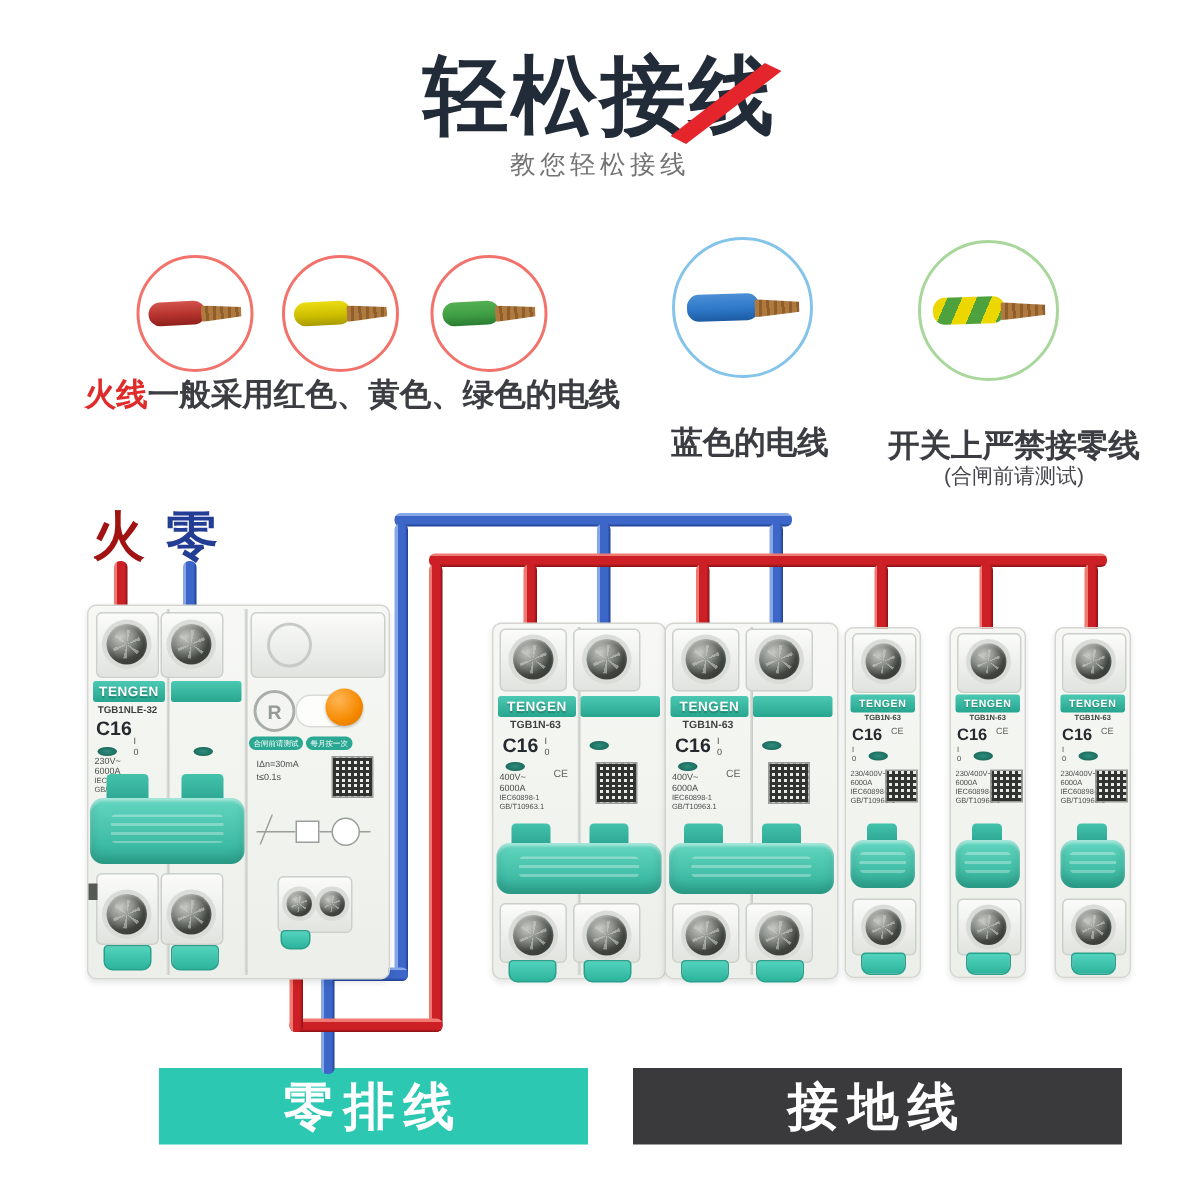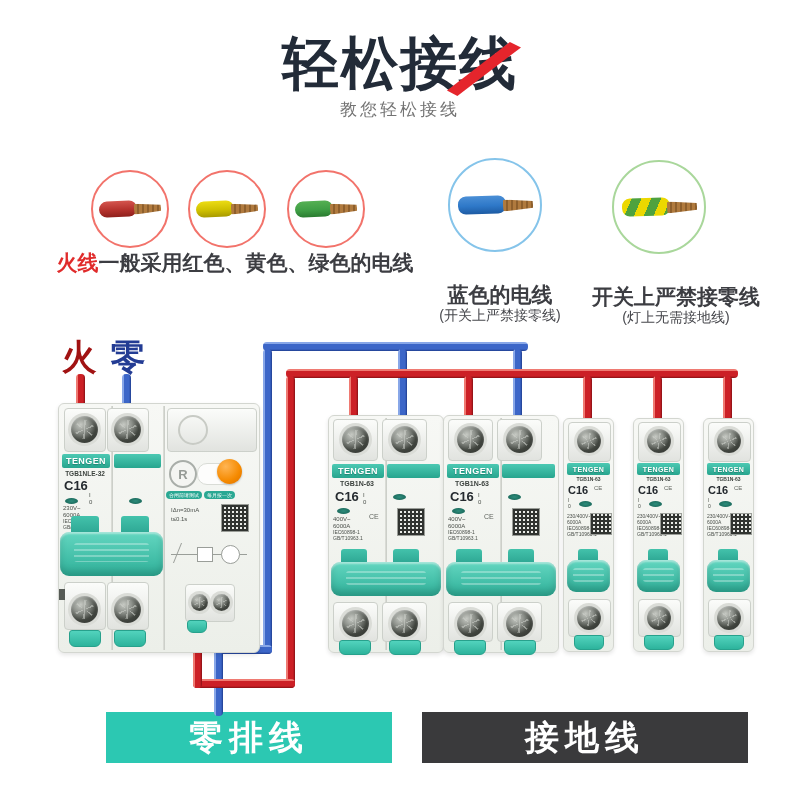--- a/index.html
+++ b/index.html
@@ -113,28 +113,27 @@
   </div>
   <div class="abs cap1" style="left:38px;top:249px;width:394px;">
     <span class="term-red">火线</span><span>一般采用红色、黄色、绿色的电线</span>
   </div>
 
   <div class="abs circ c-blue" style="left:448px;top:158px;width:90px;height:90px;">
     <div class="sleeve sl-blue" style="left:8px;top:36px;width:48px;height:18px;transform:rotate(-2deg);"></div>
     <div class="copper" style="left:53px;top:39px;width:30px;height:12px;transform:rotate(-2deg);"></div>
   </div>
   <div class="abs cap1" style="left:408px;top:281px;width:184px;">蓝色的电线</div>
-  <div class="abs capnote" style="left:400px;top:307px;width:200px;">(开关上严禁接零线)</div>
 
   <div class="abs circ c-green" style="left:612px;top:160px;width:90px;height:90px;">
     <div class="sleeve sl-yg" style="left:8px;top:36px;width:48px;height:18px;transform:rotate(-2deg);"></div>
     <div class="copper" style="left:53px;top:39px;width:30px;height:12px;transform:rotate(-2deg);"></div>
   </div>
   <div class="abs cap1" style="left:586px;top:283px;width:180px;">开关上严禁接零线</div>
-  <div class="abs capnote" style="left:586px;top:309px;width:180px;">(灯上无需接地线)</div>
+  <div class="abs capnote" style="left:586px;top:309px;width:180px;">(合闸前请测试)</div>
 
   <div class="abs feed" style="left:60px;top:334px;color:#a11212;">火</div>
   <div class="abs feed" style="left:109px;top:334px;color:#233c94;">零</div>
 
   <div class="blabel" style="left:422px;top:712px;width:326px;height:51px;background:#3a3a3c;z-index:1;">接地线</div>
   <div class="blabel" style="left:106px;top:712px;width:286px;height:51px;background:#2cc8b2;z-index:1;">零排线</div>
 
   <div class="wire wv-red" style="left:76px;top:374px;width:9px;height:50px;z-index:2;"></div>
   <div class="wire wv-blue" style="left:122px;top:374px;width:9px;height:50px;z-index:2;"></div>
 

